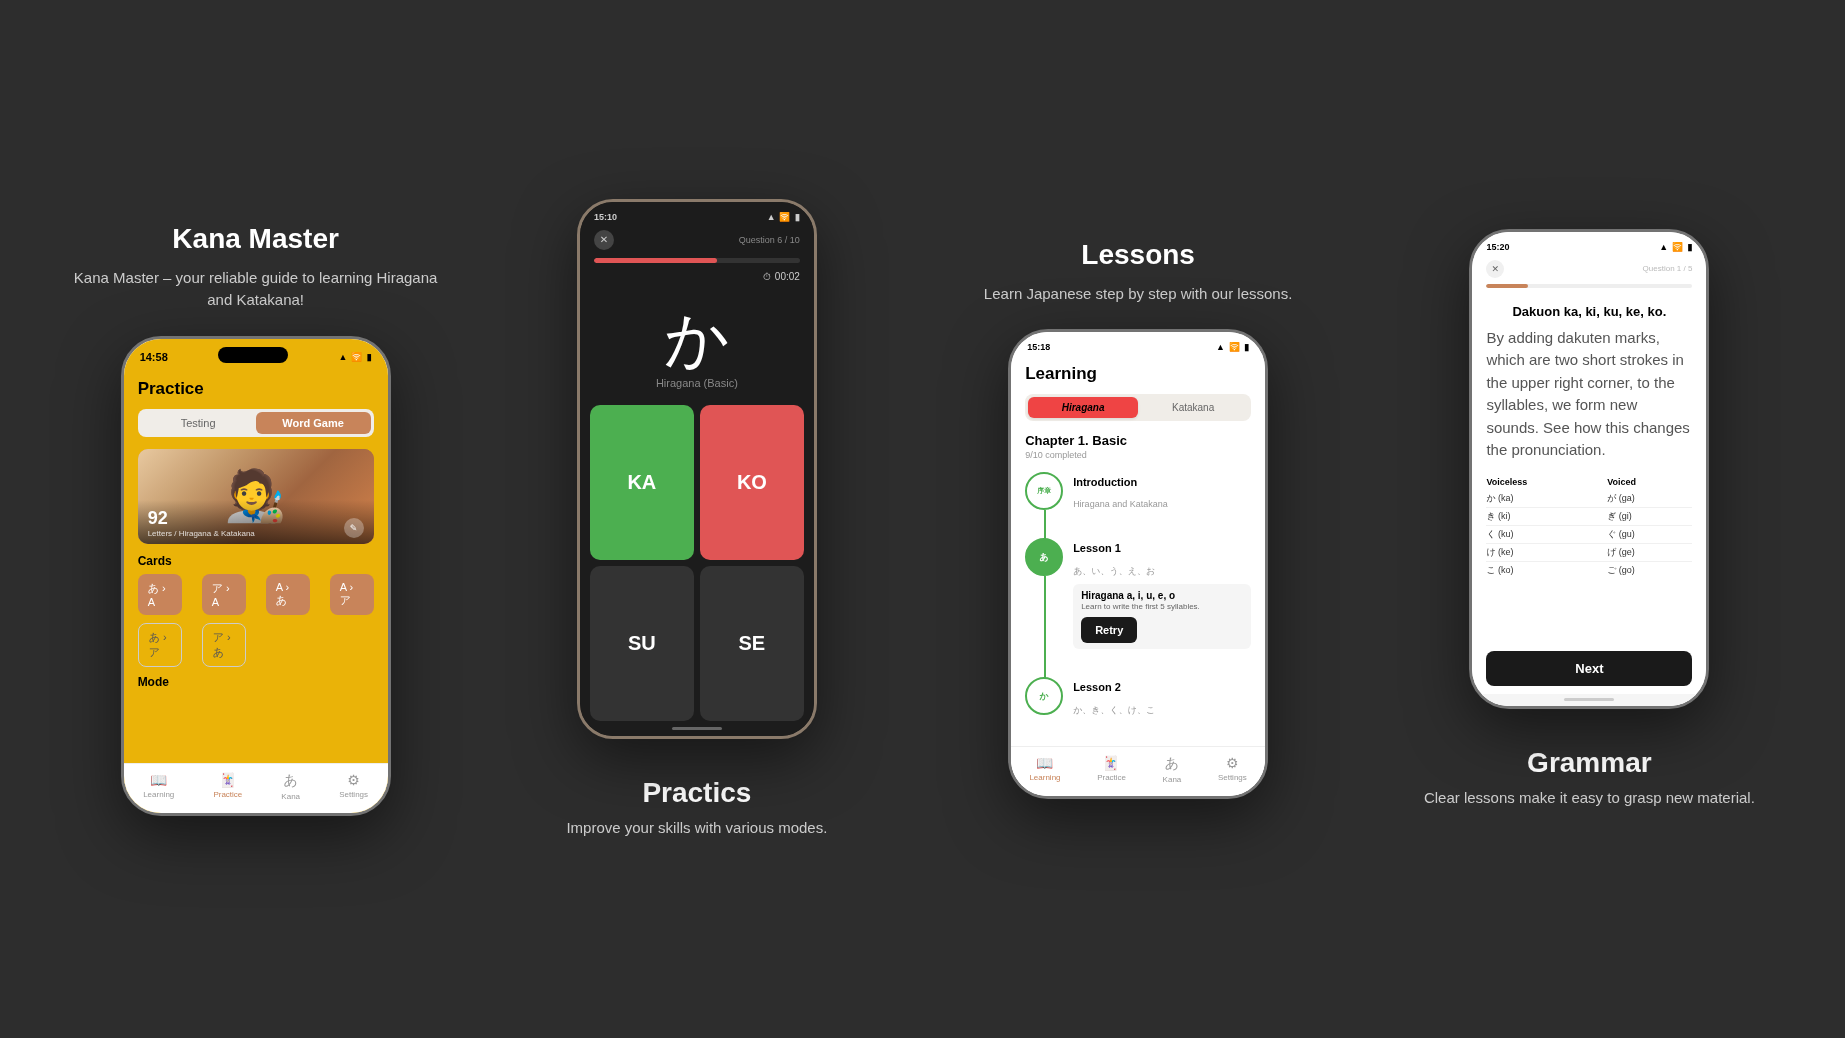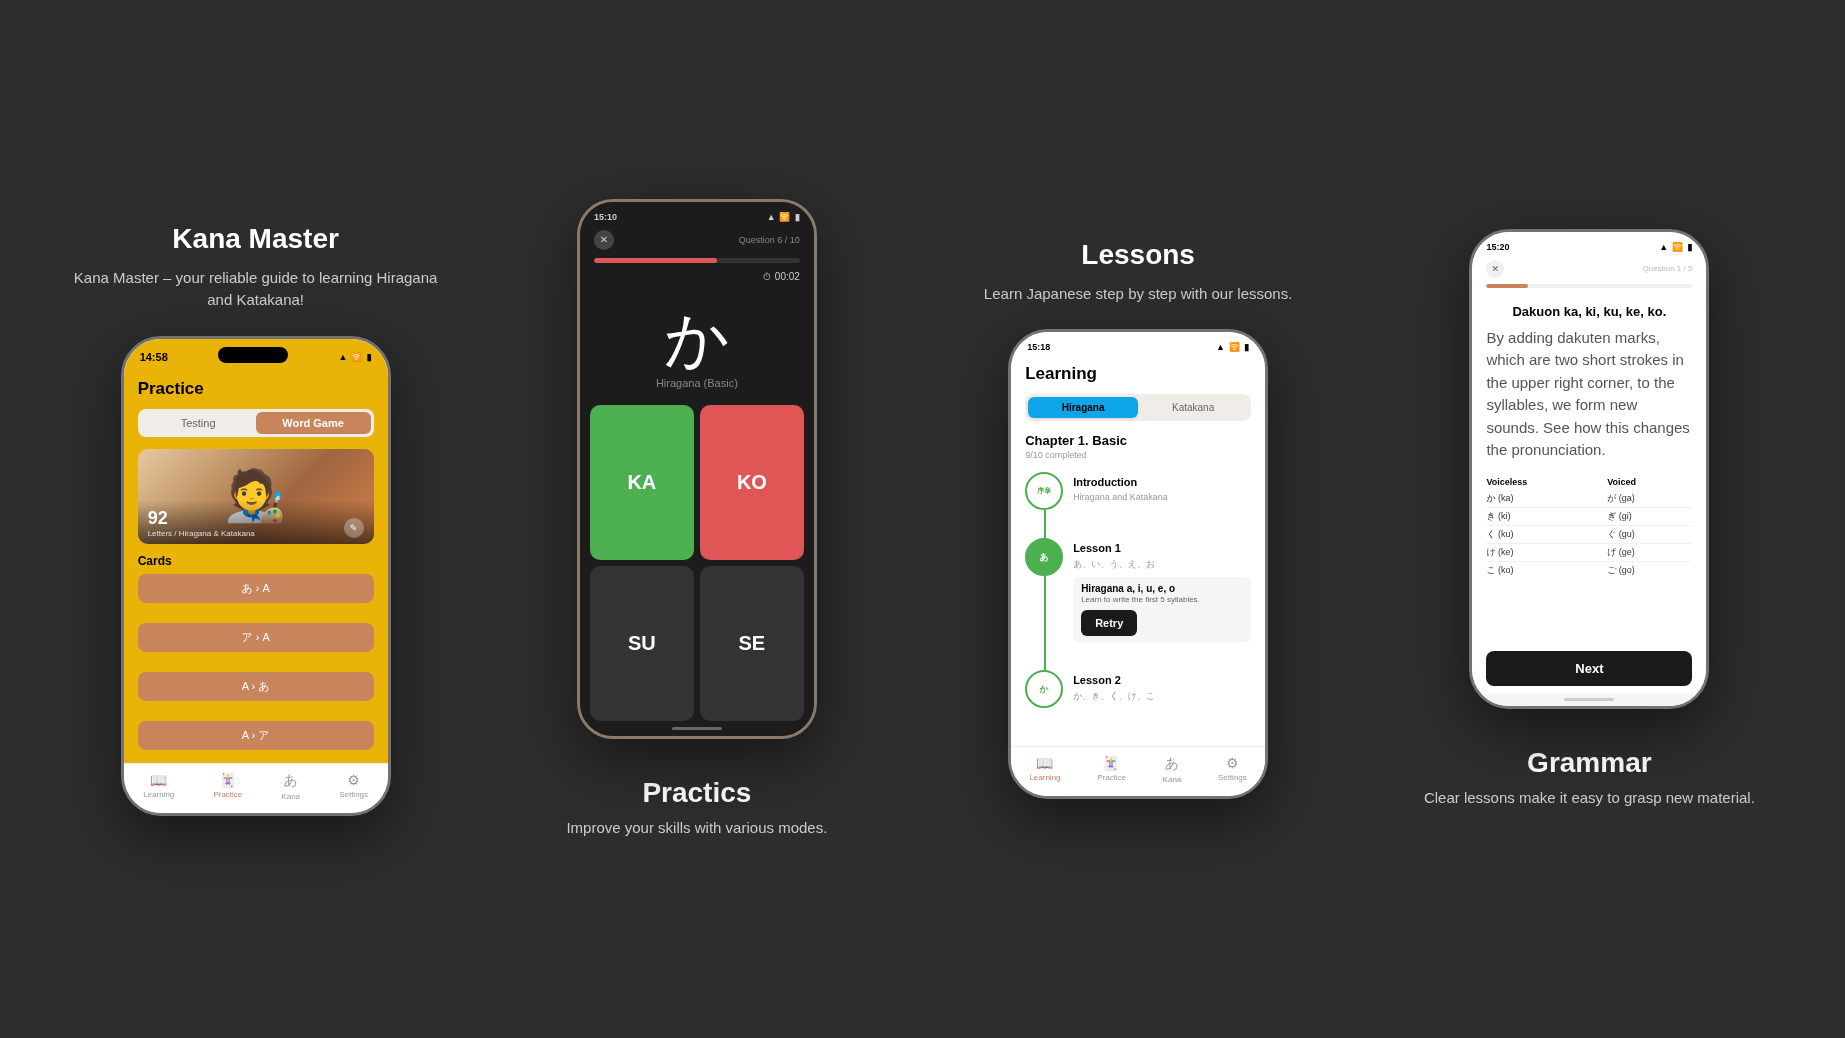--- a/index.html
+++ b/index.html
@@ -177,23 +177,23 @@
 
     .cards-label {
       font-size: 12px;
       font-weight: 700;
       color: #000;
       margin-bottom: 6px;
     }
 
     .cards-grid {
       display: grid;
-      grid-template-columns: 1fr;
+      grid-template-columns: 1fr 1fr 1fr 1fr;
       gap: 20px;
-      margin-bottom: 20px;
+      margin-bottom: 8px;
     }
 
     .card-btn {
       background: #c8845a;
       border-radius: 8px;
       padding: 7px 10px;
       display: flex;
       align-items: center;
       justify-content: center;
       gap: 4px;
@@ -422,24 +422,25 @@
     .tab2-item {
       flex: 1;
       text-align: center;
       padding: 5px 0;
       border-radius: 6px;
       font-size: 10px;
       color: #666;
     }
 
     .tab2-item.active {
-      background: #0ea5e9;
+      background: #ef4444;
       color: #000;
       font-weight: 600;
       box-shadow: 0 1px 3px rgba(0,0,0,0.1);
+      font-style: italic;
     }
 
     .chapter-heading {
       font-size: 13px;
       font-weight: 700;
       color: #000;
       margin-bottom: 2px;
     }
 
     .chapter-sub {
@@ -497,21 +498,21 @@
     .lesson-circle.intro {
       border: 2px solid #4caf50;
       background: #fff;
       color: #4caf50;
       font-size: 7px;
       font-weight: 700;
     }
 
     .lesson-info { flex: 1; padding-top: 4px; }
     .lesson-name { font-size: 11px; font-weight: 700; color: #000; }
-    .lesson-sub-kana { font-size: 9px; color: #999; margin-top: 4px; }
+    .lesson-sub-kana { font-size: 9px; color: #999; margin-top: 11px; }
 
     .lesson-extra {
       margin-top: 6px;
       background: #f5f5f5;
       border-radius: 6px;
       padding: 6px 8px;
     }
 
     .lesson-extra-title { font-size: 10px; font-weight: 700; color: #000; }
     .lesson-extra-desc { font-size: 8px; color: #666; margin-top: 1px; }

